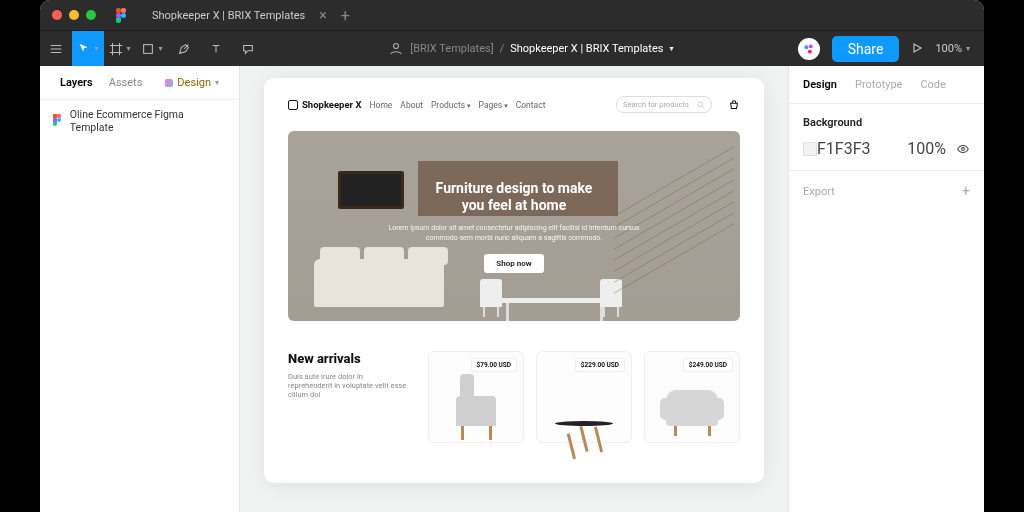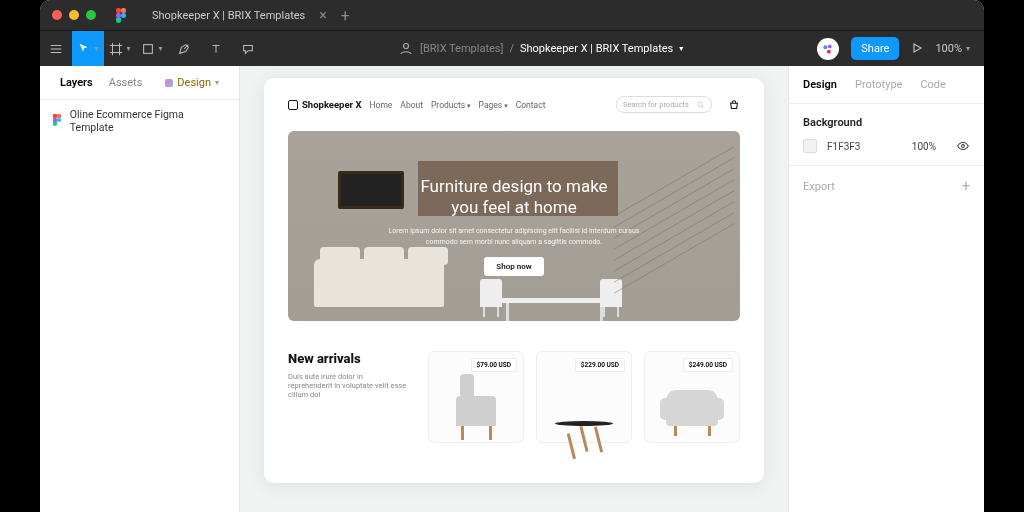--- a/index.html
+++ b/index.html
@@ -17,21 +17,21 @@
 .toolbar{height:36px;background:#2c2c2c;display:flex;align-items:center;border-top:1px solid #1a1a1a}
 .tool-left{display:flex;align-items:center;height:100%}
 .tool-btn{width:32px;height:36px;display:flex;align-items:center;justify-content:center;color:#bbb;cursor:pointer;gap:3px}
 .tool-btn.active{background:#0d99ff}
 .tool-btn svg{width:14px;height:14px}
 .chev{font-size:8px;color:#999}
 .tool-center{flex:1;display:flex;align-items:center;justify-content:center;gap:6px;color:#ccc;font-size:11px}
 .tool-center .muted{color:#888}
 .tool-right{display:flex;align-items:center;gap:12px;padding-right:14px}
 .avatar{width:22px;height:22px;border-radius:50%;background:#fff;display:flex;align-items:center;justify-content:center}
-.share-btn{background:#0d99ff;color:#fff;border:none;padding:5px 10px;border-radius:5px;font-size:11px;cursor:pointer}
+.share-btn{background:#0d99ff;color:#fff;border:none;padding:5px 16px;border-radius:5px;font-size:14px;cursor:pointer}
 .zoom{color:#ccc;font-size:11px;display:flex;align-items:center;gap:4px}
 .play{color:#bbb}
 .body-row{display:flex;height:calc(100% - 66px);background:#f1f3f3}
 .left-panel{width:200px;background:#fff;border-right:1px solid #e5e5e5;display:flex;flex-direction:column}
 .lp-tabs{display:flex;align-items:center;padding:10px 20px;gap:16px;font-size:11px;border-bottom:1px solid #eee}
 .lp-tabs .t{color:#888;cursor:pointer}
 .lp-tabs .t.active{color:#000;font-weight:600}
 .lp-tabs .design-link{margin-left:auto;color:#8a6a00;display:flex;align-items:center;gap:4px}
 .lp-item{display:flex;align-items:center;gap:8px;padding:8px 12px;font-size:10.5px;color:#333}
 .canvas{flex:1;overflow:hidden;position:relative;background:#f1f3f3}
@@ -39,21 +39,21 @@
 .site-nav{display:flex;align-items:center;gap:8px;font-size:8.5px;color:#666}
 .brand{display:flex;align-items:center;gap:4px;font-weight:700;color:#111;font-size:9.5px}
 .brand-icon{width:10px;height:10px;border:1.4px solid #111;border-radius:2px}
 .site-nav .mi{cursor:default}
 .site-nav .mi .c{font-size:7px;margin-left:2px}
 .search{margin-left:auto;border:1px solid #ddd;border-radius:8px;padding:3px 6px;width:96px;display:flex;align-items:center;font-size:7.5px;color:#aaa}
 .cart{margin-left:8px;width:12px;height:12px;position:relative}
 .hero{margin-top:18px;height:190px;border-radius:6px;background:linear-gradient(180deg,#d8d5cd,#cfccc3);position:relative;overflow:hidden;display:flex;flex-direction:column;align-items:center;justify-content:center;padding:0 40px;text-align:center}
 .hero::before{content:"";position:absolute;inset:0;background:linear-gradient(rgba(80,70,60,.35),rgba(80,70,60,.35))}
 .hero-inner{position:relative;z-index:2;color:#fff}
-.hero-title{font-size:17px;font-weight:400;line-height:1.25}
+.hero-title{font-size:14px;font-weight:700;line-height:1.25}
 .hero-sub{font-size:7px;margin-top:8px;opacity:.9;max-width:280px;margin-left:auto;margin-right:auto;line-height:1.5}
 .hero-btn{display:inline-block;background:#fff;color:#111;font-size:8px;font-weight:600;padding:5px 12px;border-radius:3px;margin-top:10px}
 
 .room{position:absolute;inset:0;z-index:1}
 .stairs{position:absolute;right:6px;bottom:20px;width:120px;height:120px;transform:skewY(-30deg)}
 .stairs span{display:block;height:8px;border-top:1px solid rgba(120,100,80,.45);margin-bottom:3px}
 .tv{position:absolute;left:50px;top:40px;width:66px;height:38px;background:#222;border:3px solid #3a2a1a;border-radius:2px}
 .panel-wood{position:absolute;left:130px;top:30px;width:200px;height:55px;background:#5a3a24;opacity:.55}
 .sofa{position:absolute;left:26px;bottom:14px;width:130px;height:48px;background:#e8e4dc;border-radius:6px 6px 2px 2px}
 .sofa::before{content:"";position:absolute;left:6px;top:-12px;width:40px;height:18px;background:#e8e4dc;border-radius:4px;box-shadow:44px 0 #e8e4dc,88px 0 #e8e4dc}
@@ -76,21 +76,21 @@
 .p2{align-items:flex-end}
 .p2 .tbl{position:relative;margin-top:12px}
 .p3 .arm{width:52px;height:36px;background:#d6d6d6;border-radius:10px 10px 4px 4px;position:relative}
 .p3 .arm::before{content:"";position:absolute;left:-6px;top:8px;width:10px;height:22px;background:#d6d6d6;border-radius:5px;box-shadow:54px 0 #d6d6d6}
 .p3 .arm::after{content:"";position:absolute;bottom:-10px;left:8px;width:3px;height:10px;background:#b78a58;box-shadow:34px 0 #b78a58}
 .right-panel{width:196px;background:#fff;border-left:1px solid #e5e5e5}
 .rp-tabs{display:flex;gap:18px;padding:12px 14px;font-size:11px;border-bottom:1px solid #eee;color:#aaa}
 .rp-tabs .t.active{color:#000;font-weight:600}
 .rp-sec{padding:12px 14px;border-bottom:1px solid #eee}
 .rp-sec h4{font-size:11px;font-weight:600;color:#222;margin-bottom:10px}
-.bg-row{display:flex;align-items:center;gap:10px;font-size:10px;color:#444}
+.bg-row{display:flex;align-items:center;font-size:16px;color:#444}
 .swatch{width:14px;height:14px;background:#f1f3f3;border:1px solid #ddd;border-radius:2px}
 .bg-row .pct{margin-left:auto;margin-right:10px}
 .eye{width:14px;height:14px;color:#444}
 .export-row{display:flex;align-items:center;justify-content:space-between;padding:12px 14px;color:#aaa;font-size:11px}
 </style>
 </head>
 <body>
 
 <div class="stage">
 

